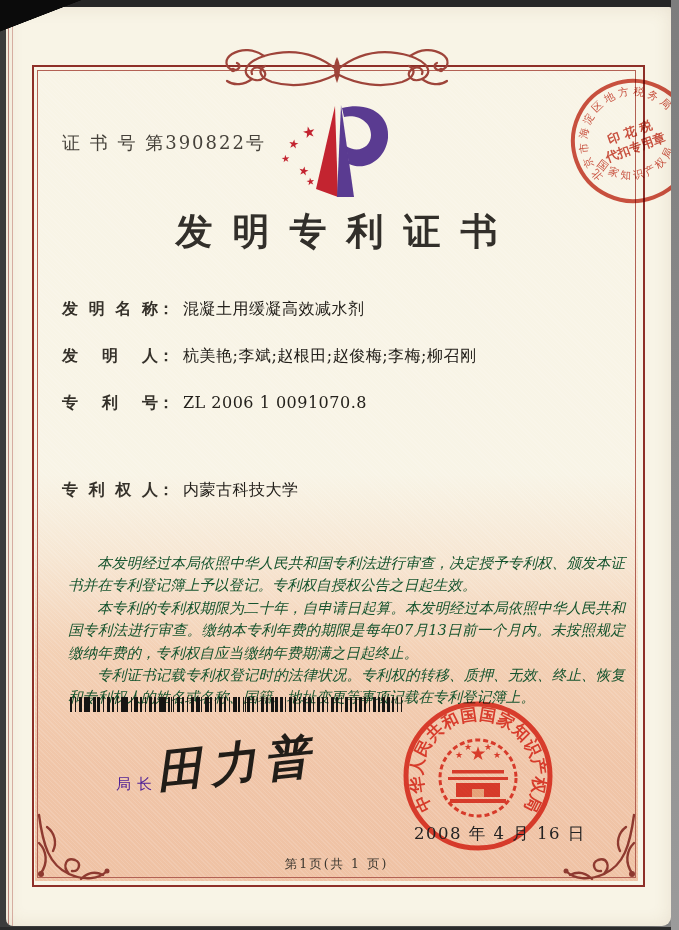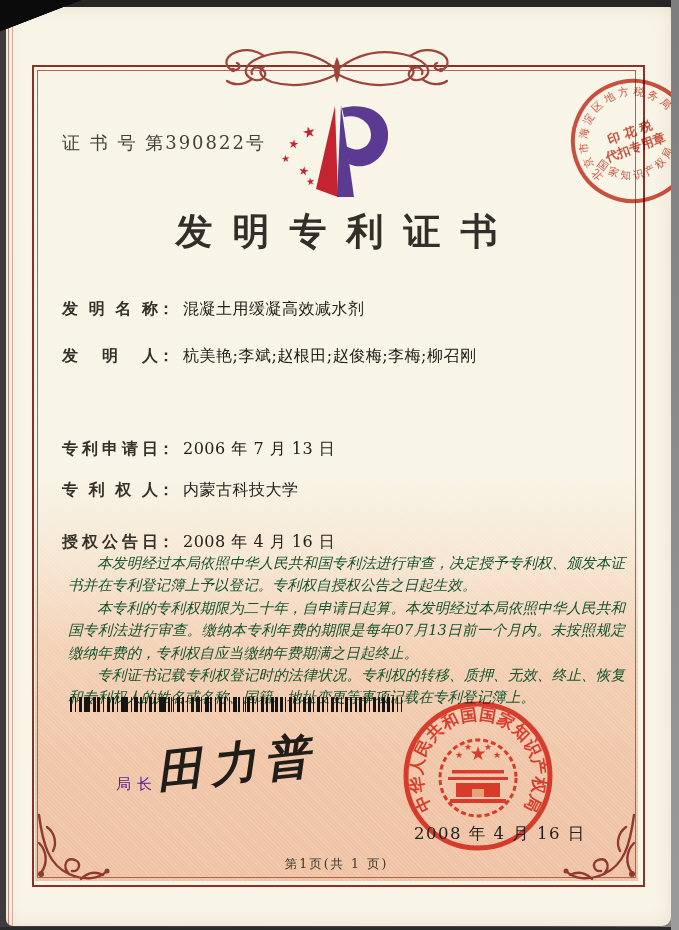--- a/index.html
+++ b/index.html
@@ -128,28 +128,25 @@
   </svg>
 
   <h1 class="title">发明专利证书</h1>
 
   <div class="field" style="top:292px;">
     <span class="flabel">发明名称</span><span class="fcolon">：</span><span class="fvalue">混凝土用缓凝高效减水剂</span>
   </div>
   <div class="field" style="top:339px;">
     <span class="flabel">发明人</span><span class="fcolon">：</span><span class="fvalue">杭美艳;李斌;赵根田;赵俊梅;李梅;柳召刚</span>
   </div>
-  <div class="field" style="top:432px;">
-    <span class="flabel">专利申请日</span><span class="fcolon">：</span><span class="fvalue">2006 年 7 月 13 日</span>
+  <div class="field" style="top:386px;">
+    <span class="flabel">专利号</span><span class="fcolon">：</span><span class="fvalue">ZL 2006 1 0091070.8</span>
   </div>
   <div class="field" style="top:473px;">
     <span class="flabel">专利权人</span><span class="fcolon">：</span><span class="fvalue">内蒙古科技大学</span>
-  </div>
-  <div class="field" style="top:525px;">
-    <span class="flabel">授权公告日</span><span class="fcolon">：</span><span class="fvalue">2008 年 4 月 16 日</span>
   </div>
 
   <div class="body-text">
     <p>本发明经过本局依照中华人民共和国专利法进行审查，决定授予专利权、颁发本证书并在专利登记簿上予以登记。专利权自授权公告之日起生效。</p>
     <p>本专利的专利权期限为二十年，自申请日起算。本发明经过本局依照中华人民共和国专利法进行审查。缴纳本专利年费的期限是每年07月13日前一个月内。未按照规定缴纳年费的，专利权自应当缴纳年费期满之日起终止。</p>
     <p>专利证书记载专利权登记时的法律状况。专利权的转移、质押、无效、终止、恢复和专利权人的姓名或名称、国籍、地址变更等事项记载在专利登记簿上。</p>
   </div>
 
   <div class="barcode"></div>
 

